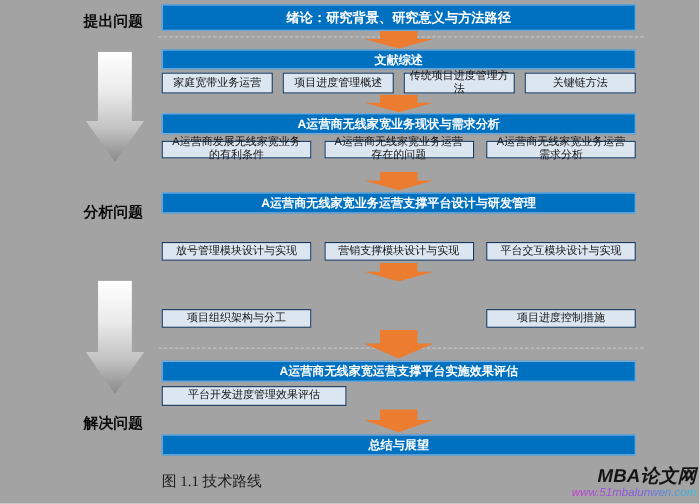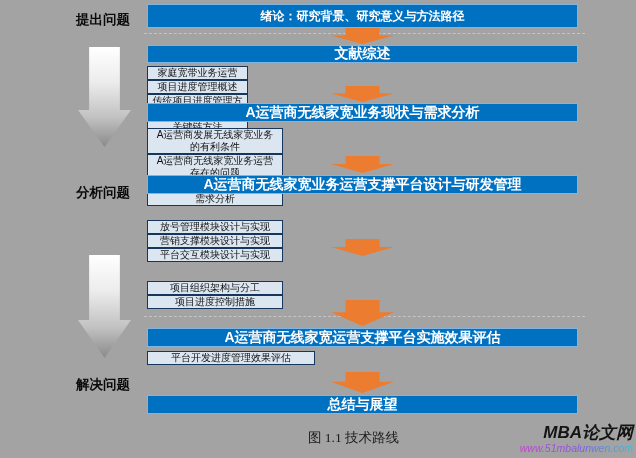--- a/index.html
+++ b/index.html
@@ -9,41 +9,41 @@
   
   .phase{position:absolute;left:76px;width:58px;font-weight:bold;font-size:13.5px;color:#0a0a0a;white-space:nowrap;}
 
   
   .garrow{position:absolute;left:78px;width:53px;
     background:linear-gradient(180deg,#ffffff 0%,#ececec 35%,#c2c2c2 70%,#8a8a8a 100%);
     clip-path:polygon(21% 0,79% 0,79% 63%,100% 63%,50% 100%,0 63%,21% 63%);}
 
   
   .hbar{position:absolute;left:147px;width:431px;background:#0071C1;border:1px solid #7FB5E3;
-    box-sizing:border-box;color:#ffffff;font-weight:bold;font-size:14px;
+    box-sizing:border-box;color:#ffffff;font-weight:bold;font-size:11px;
     display:flex;align-items:center;justify-content:center;white-space:nowrap;}
   .hbar.first{font-size:12px;}
 
   
   .oarrow{position:absolute;left:331px;width:63px;background:#EC7C2F;
     clip-path:polygon(23% 0,77% 0,77% 47%,100% 47%,50% 100%,0 47%,23% 47%);}
 
   
-  .row{position:absolute;left:147px;width:431px;display:flex;justify-content:space-between;align-items:stretch;flex-direction:column;}
+  .row{position:absolute;left:147px;width:431px;display:flex;justify-content:space-between;align-items:stretch;}
   .box{background:#DCE6F1;border:1px solid #16365C;box-sizing:border-box;
     display:flex;align-items:center;justify-content:center;text-align:center;
     font-size:10px;color:#111111;line-height:1.2;white-space:pre-line;}
   .w4{width:101px}.w3{width:136px}.w2{width:168px}
   .wide{position:absolute;left:147px;width:431px;}
 
   
   .dash{position:absolute;left:144px;width:441px;height:0;border-top:1px dashed #C4C4C4;}
 
   
-  .caption{position:absolute;left:147px;width:252px;top:429px;text-align:right;
+  .caption{position:absolute;left:147px;width:252px;top:429px;text-align:left;
     font-family:"Liberation Serif","DejaVu Serif",serif;font-size:13.5px;color:#1c1c1c;}
   .wm{position:absolute;right:3px;top:424px;text-align:right;font-style:italic;}
   .wm-title{font-size:17px;font-weight:bold;color:#141414;line-height:1.1;}
   .wm-url{font-size:10.5px;line-height:1;
     background:linear-gradient(90deg,#C93BD4 0%,#7E5BE0 55%,#2CC4E4 100%);
     -webkit-background-clip:text;background-clip:text;color:transparent;}
 </style>
 </head>
 <body>
 

